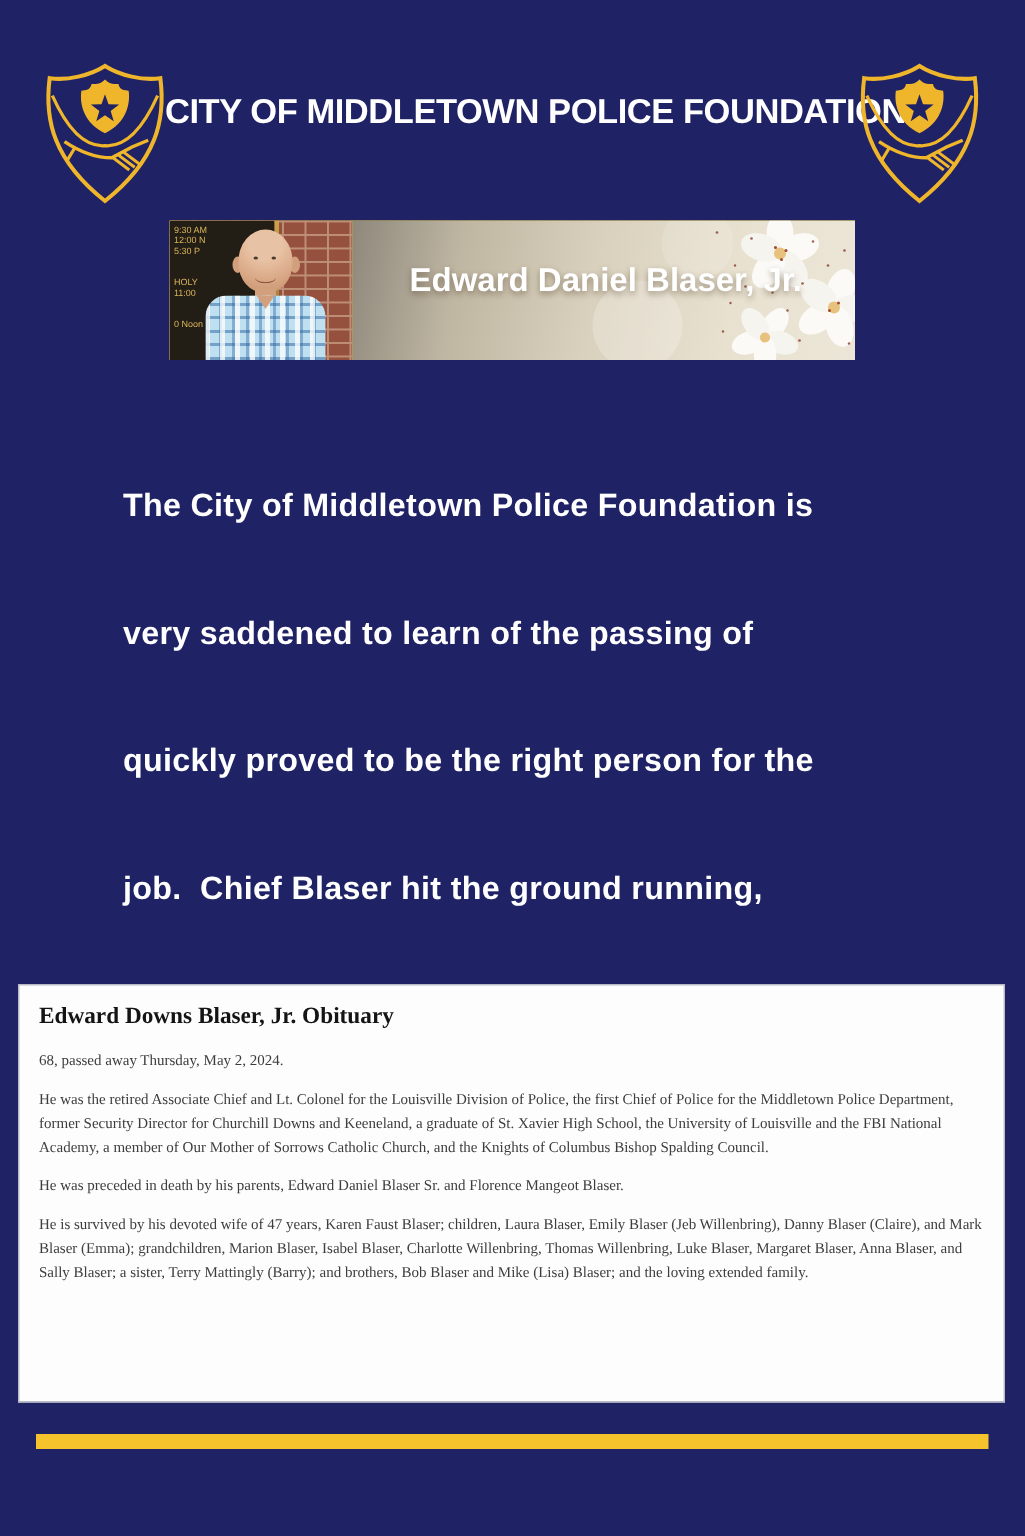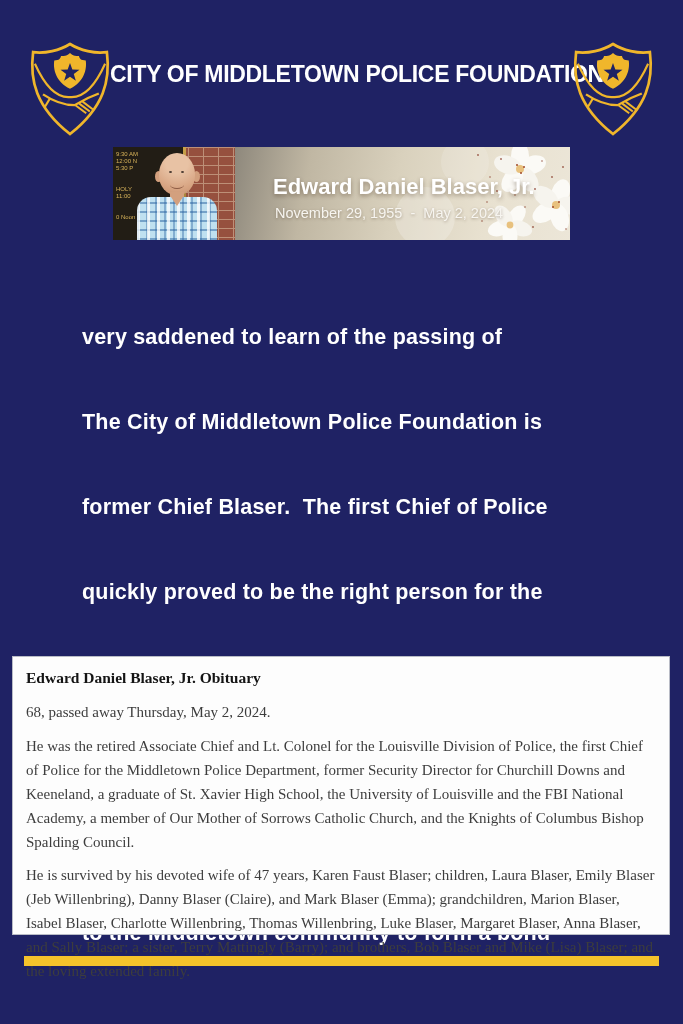--- a/index.html
+++ b/index.html
@@ -93,21 +93,21 @@
   .obit{
     position:absolute;left:12px;top:656px;width:658px;height:279px;
     background:#fdfdfd;border:1px solid #b9bcc6;box-sizing:border-box;
     padding:10px 13px 8px;
     font-family:"Liberation Serif",serif;
   }
   .obit-title{
     font-size:15.5px;font-weight:bold;color:#141414;margin:2px 0 13px;
   }
   .obit-p{
-    font-size:15px;color:#3d3d3d;line-height:1.6;margin:0 0 9.5px;
+    font-size:10px;color:#3d3d3d;line-height:1.6;margin:0 0 9.5px;
   }
   
   .gold-bar{
     position:absolute;left:24px;top:956px;width:635px;height:10px;
     background:#F5C32B;
   }
 </style>
 </head>
 <body>
 
@@ -210,39 +210,38 @@
           <circle cx="127" cy="44" r="0.9"></circle>
           <circle cx="155" cy="60" r="0.8"></circle>
         <circle cx="163" cy="80" r="0.9"></circle>
           <circle cx="112" cy="74" r="0.8"></circle>
           <circle cx="193" cy="20" r="0.9"></circle>
         <circle cx="196" cy="82" r="0.8"></circle>
           <circle cx="145" cy="48" r="0.8"></circle>
       </g>
     </svg>
     <div class="banner-name">Edward Daniel Blaser, Jr.</div>
-    <div class="banner-dates">November 29, 1955  -  May 2, 2024</div>
   </div>
 </div>
 
 <div class="message">
+  <div>The City of Middletown Police Foundation is</div>
   <div>very saddened to learn of the passing of</div>
-  <div>The City of Middletown Police Foundation is</div>
-  <div>former Chief Blaser.  The first Chief of Police</div>
   <div>quickly proved to be the right person for the</div>
   <div>job.  Chief Blaser hit the ground running,</div>
   <div>quickly getting the newly formed Police</div>
   <div>Department established while reaching out</div>
   <div>to the Middletown community to form a bond</div>
   
   
   
   
 </div>
 
 <div class="obit">
-  <div class="obit-title">Edward Daniel Blaser, Jr. Obituary</div>
+  <div class="obit-title">Edward Downs Blaser, Jr. Obituary</div>
   <p class="obit-p">68, passed away Thursday, May 2, 2024.</p>
   <p class="obit-p">He was the retired Associate Chief and Lt. Colonel for the Louisville Division of Police, the first Chief of Police for the Middletown Police Department, former Security Director for Churchill Downs and Keeneland, a graduate of St. Xavier High School, the University of Louisville and the FBI National Academy, a member of Our Mother of Sorrows Catholic Church, and the Knights of Columbus Bishop Spalding Council.</p>
+  <p class="obit-p">He was preceded in death by his parents, Edward Daniel Blaser Sr. and Florence Mangeot Blaser.</p>
   <p class="obit-p">He is survived by his devoted wife of 47 years, Karen Faust Blaser; children, Laura Blaser, Emily Blaser (Jeb Willenbring), Danny Blaser (Claire), and Mark Blaser (Emma); grandchildren, Marion Blaser, Isabel Blaser, Charlotte Willenbring, Thomas Willenbring, Luke Blaser, Margaret Blaser, Anna Blaser, and Sally Blaser; a sister, Terry Mattingly (Barry); and brothers, Bob Blaser and Mike (Lisa) Blaser; and the loving extended family.</p>
 </div>
 
 <div class="gold-bar"></div>
 
 </body></html>

